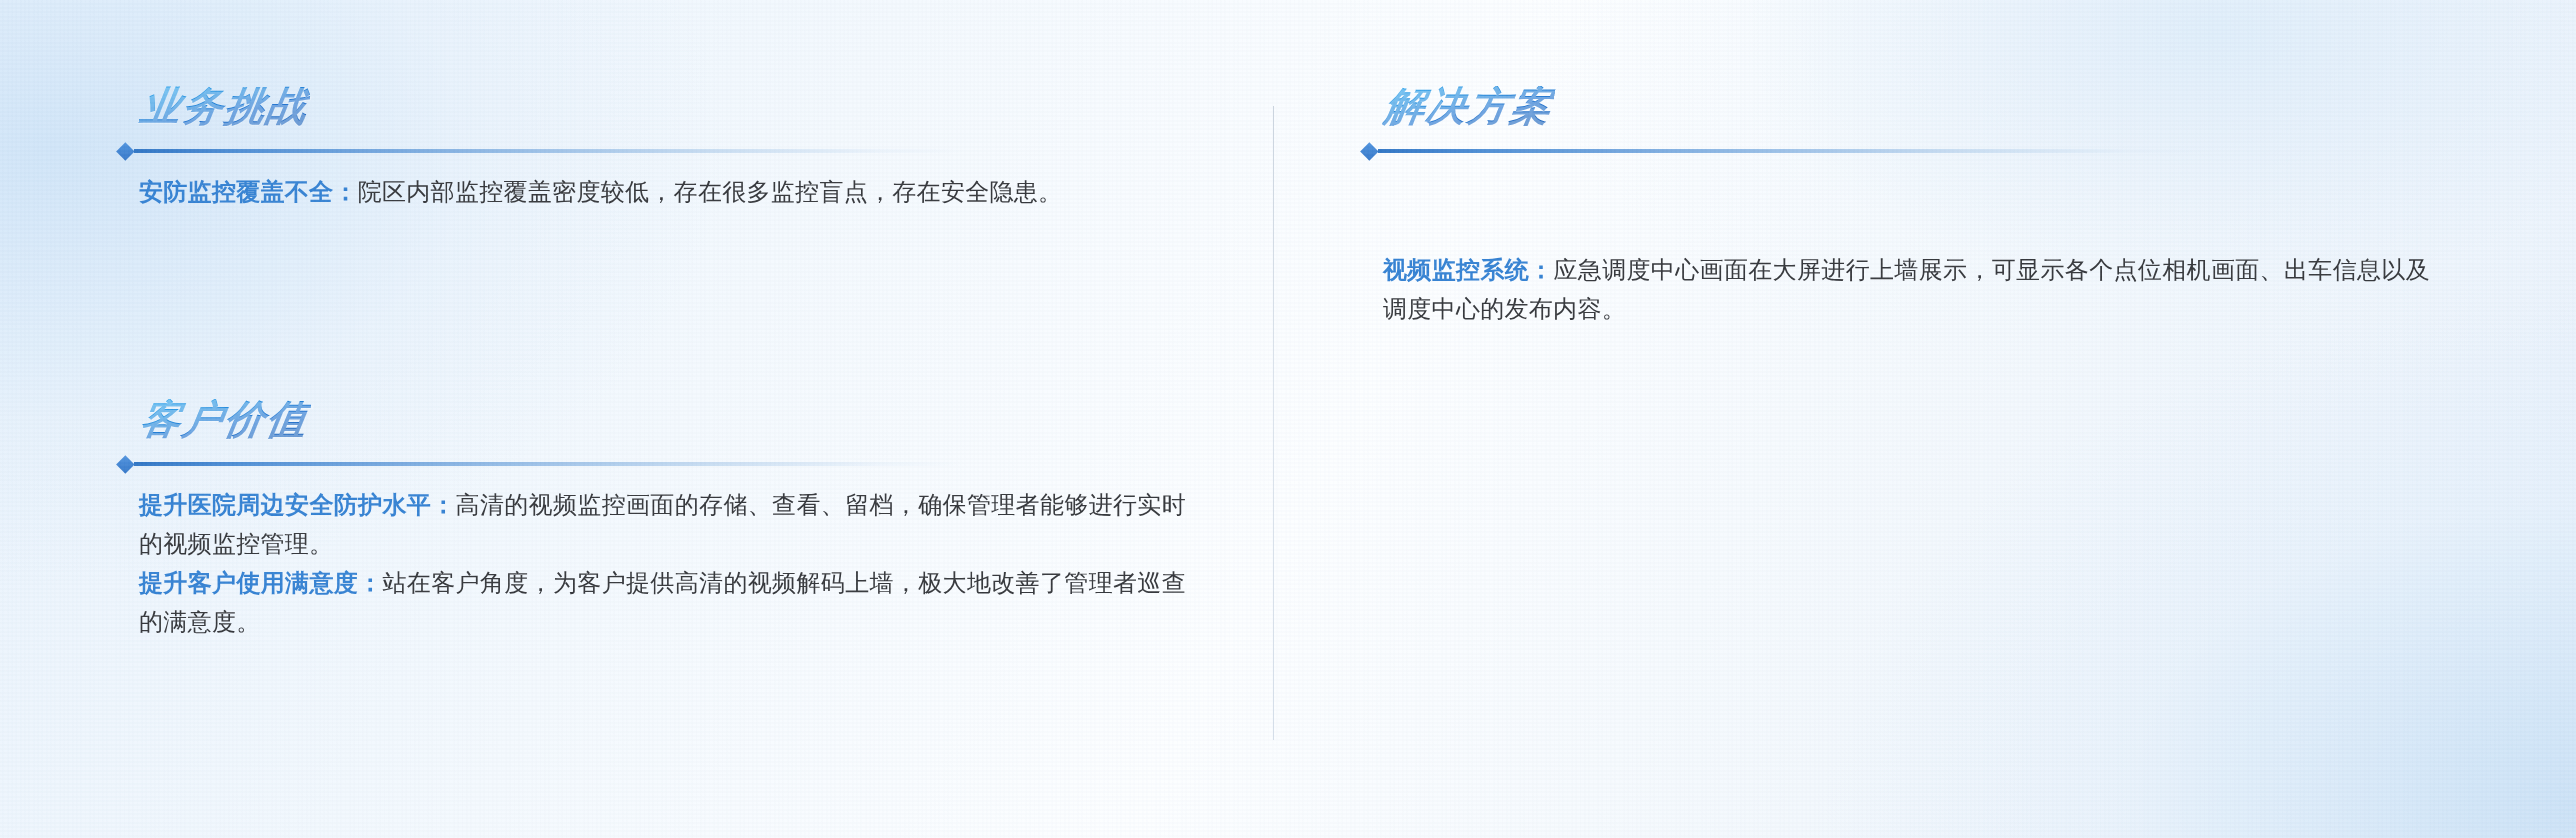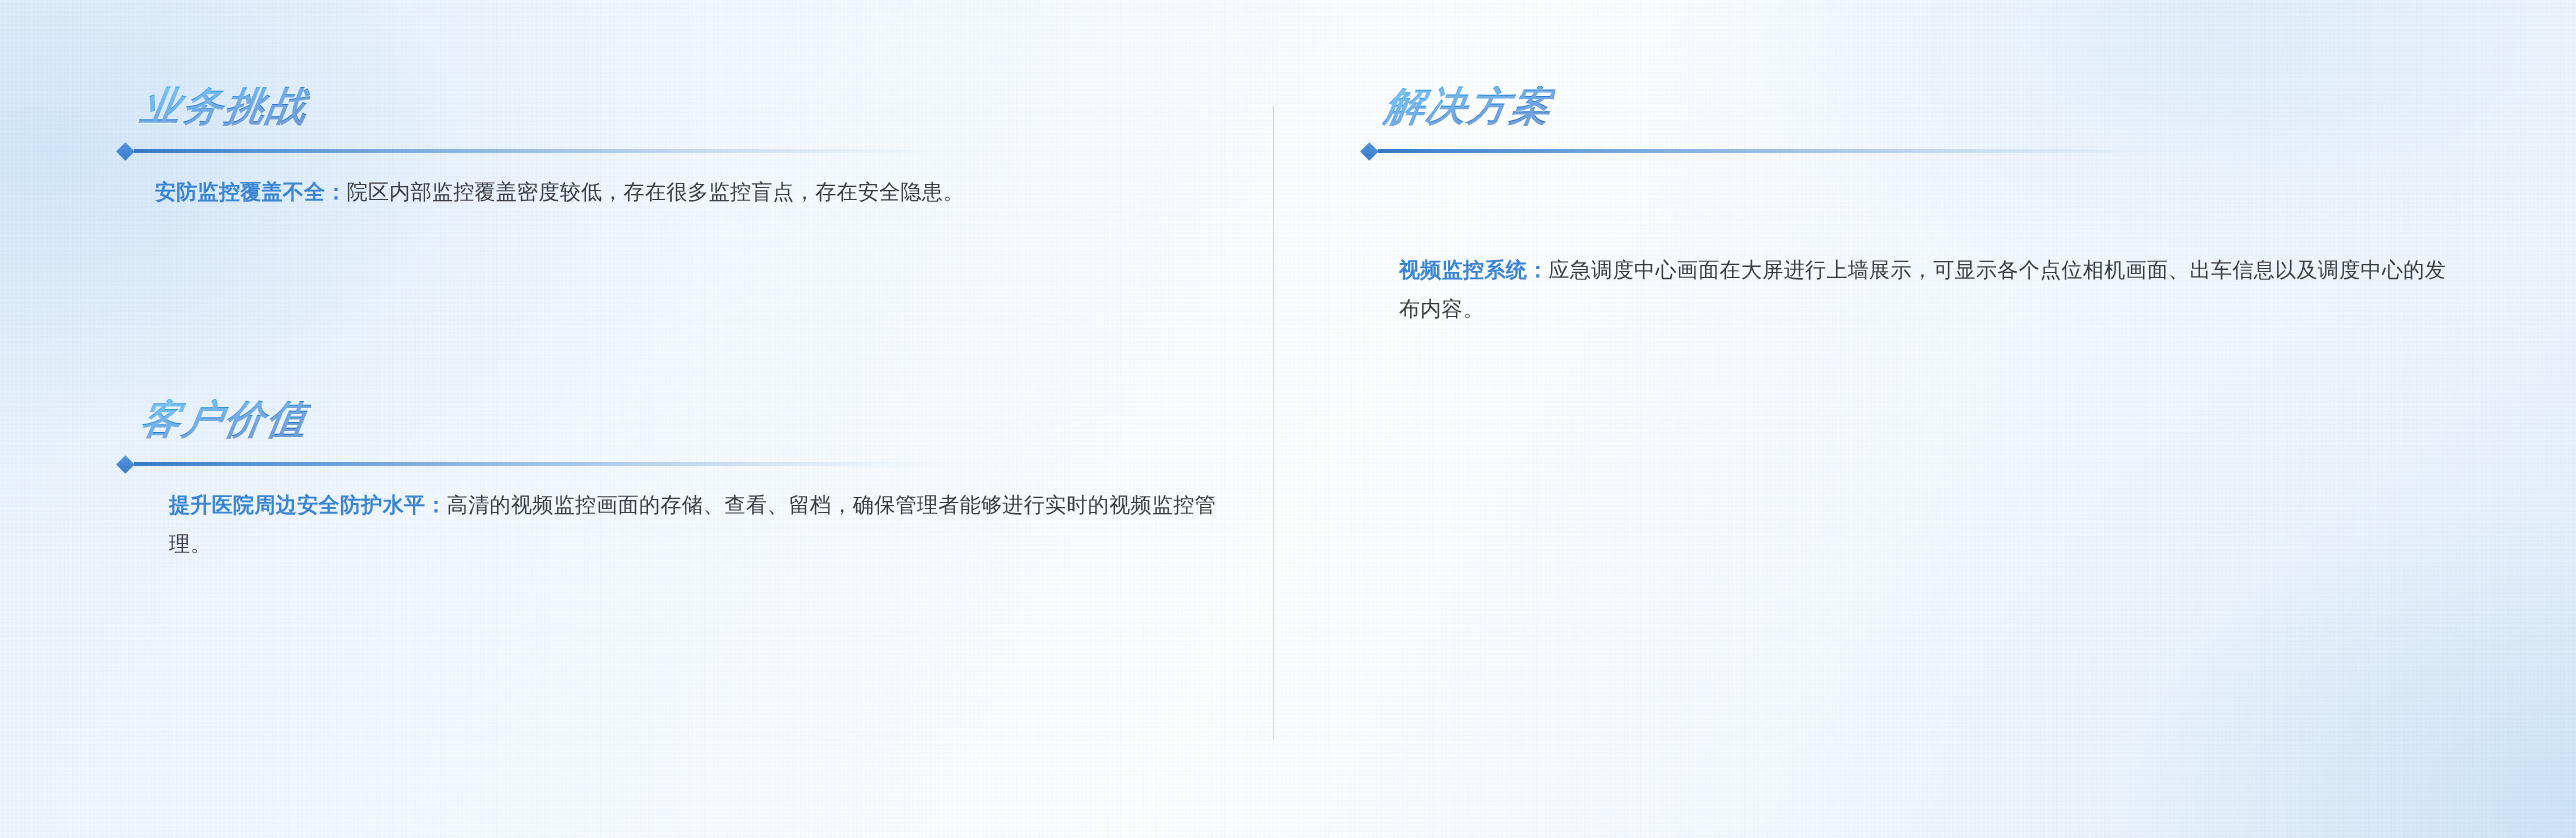--- a/index.html
+++ b/index.html
@@ -103,23 +103,23 @@
     left: 14.8px;
     top: 8px;
     width: 828px;
     height: 4px;
     background: linear-gradient(to right, #2b72c3 0%, #4a8bd3 12%, #8cb6e3 42%, #c7dcf1 70%, rgba(222,235,248,0.35) 90%, rgba(233,242,251,0) 100%);
   }
 
   
   .para {
     position: absolute;
-    left: 36px;
+    left: 20px;
     width: 1047px;
-    font-size: 21px;
+    font-size: 24px;
     line-height: 39px;
     color: #2f3135;
     letter-spacing: 0.3px;
     text-align: justify;
   }
   .lead {
     color: #2f7ed1;
     font-weight: 700;
   }
   .para .body-text { color: #2f3135; }
@@ -150,24 +150,27 @@
 
     <div class="section" style="top:399px;">
       <div class="heading-wrap">
         <div class="heading-text">客户价值</div>
         <div class="heading-rule">
           <span class="heading-diamond"></span>
           <span class="heading-line"></span>
         </div>
       </div>
 
-      <div class="para" style="top:86px;margin-left:14px;">
+      <div class="para" style="top:86px;">
         <span class="lead">提升医院周边安全防护水平：</span><span class="body-text">高清的视频监控画面的存储、查看、留档，确保管理者能够进行实时的视频监控管理。</span>
       </div>
 
+      <div class="para" style="top:164px;">
+        <span class="lead">提升客户使用满意度：</span><span class="body-text">站在客户角度，为客户提供高清的视频解码上墙，极大地改善了管理者巡查的满意度。</span>
+      </div>
     </div>
   </div>
 
   <div class="column" id="col-right">
 
     <div class="section" style="top:86px;">
       <div class="heading-wrap">
         <div class="heading-text">解决方案</div>
         <div class="heading-rule">
           <span class="heading-diamond"></span>

